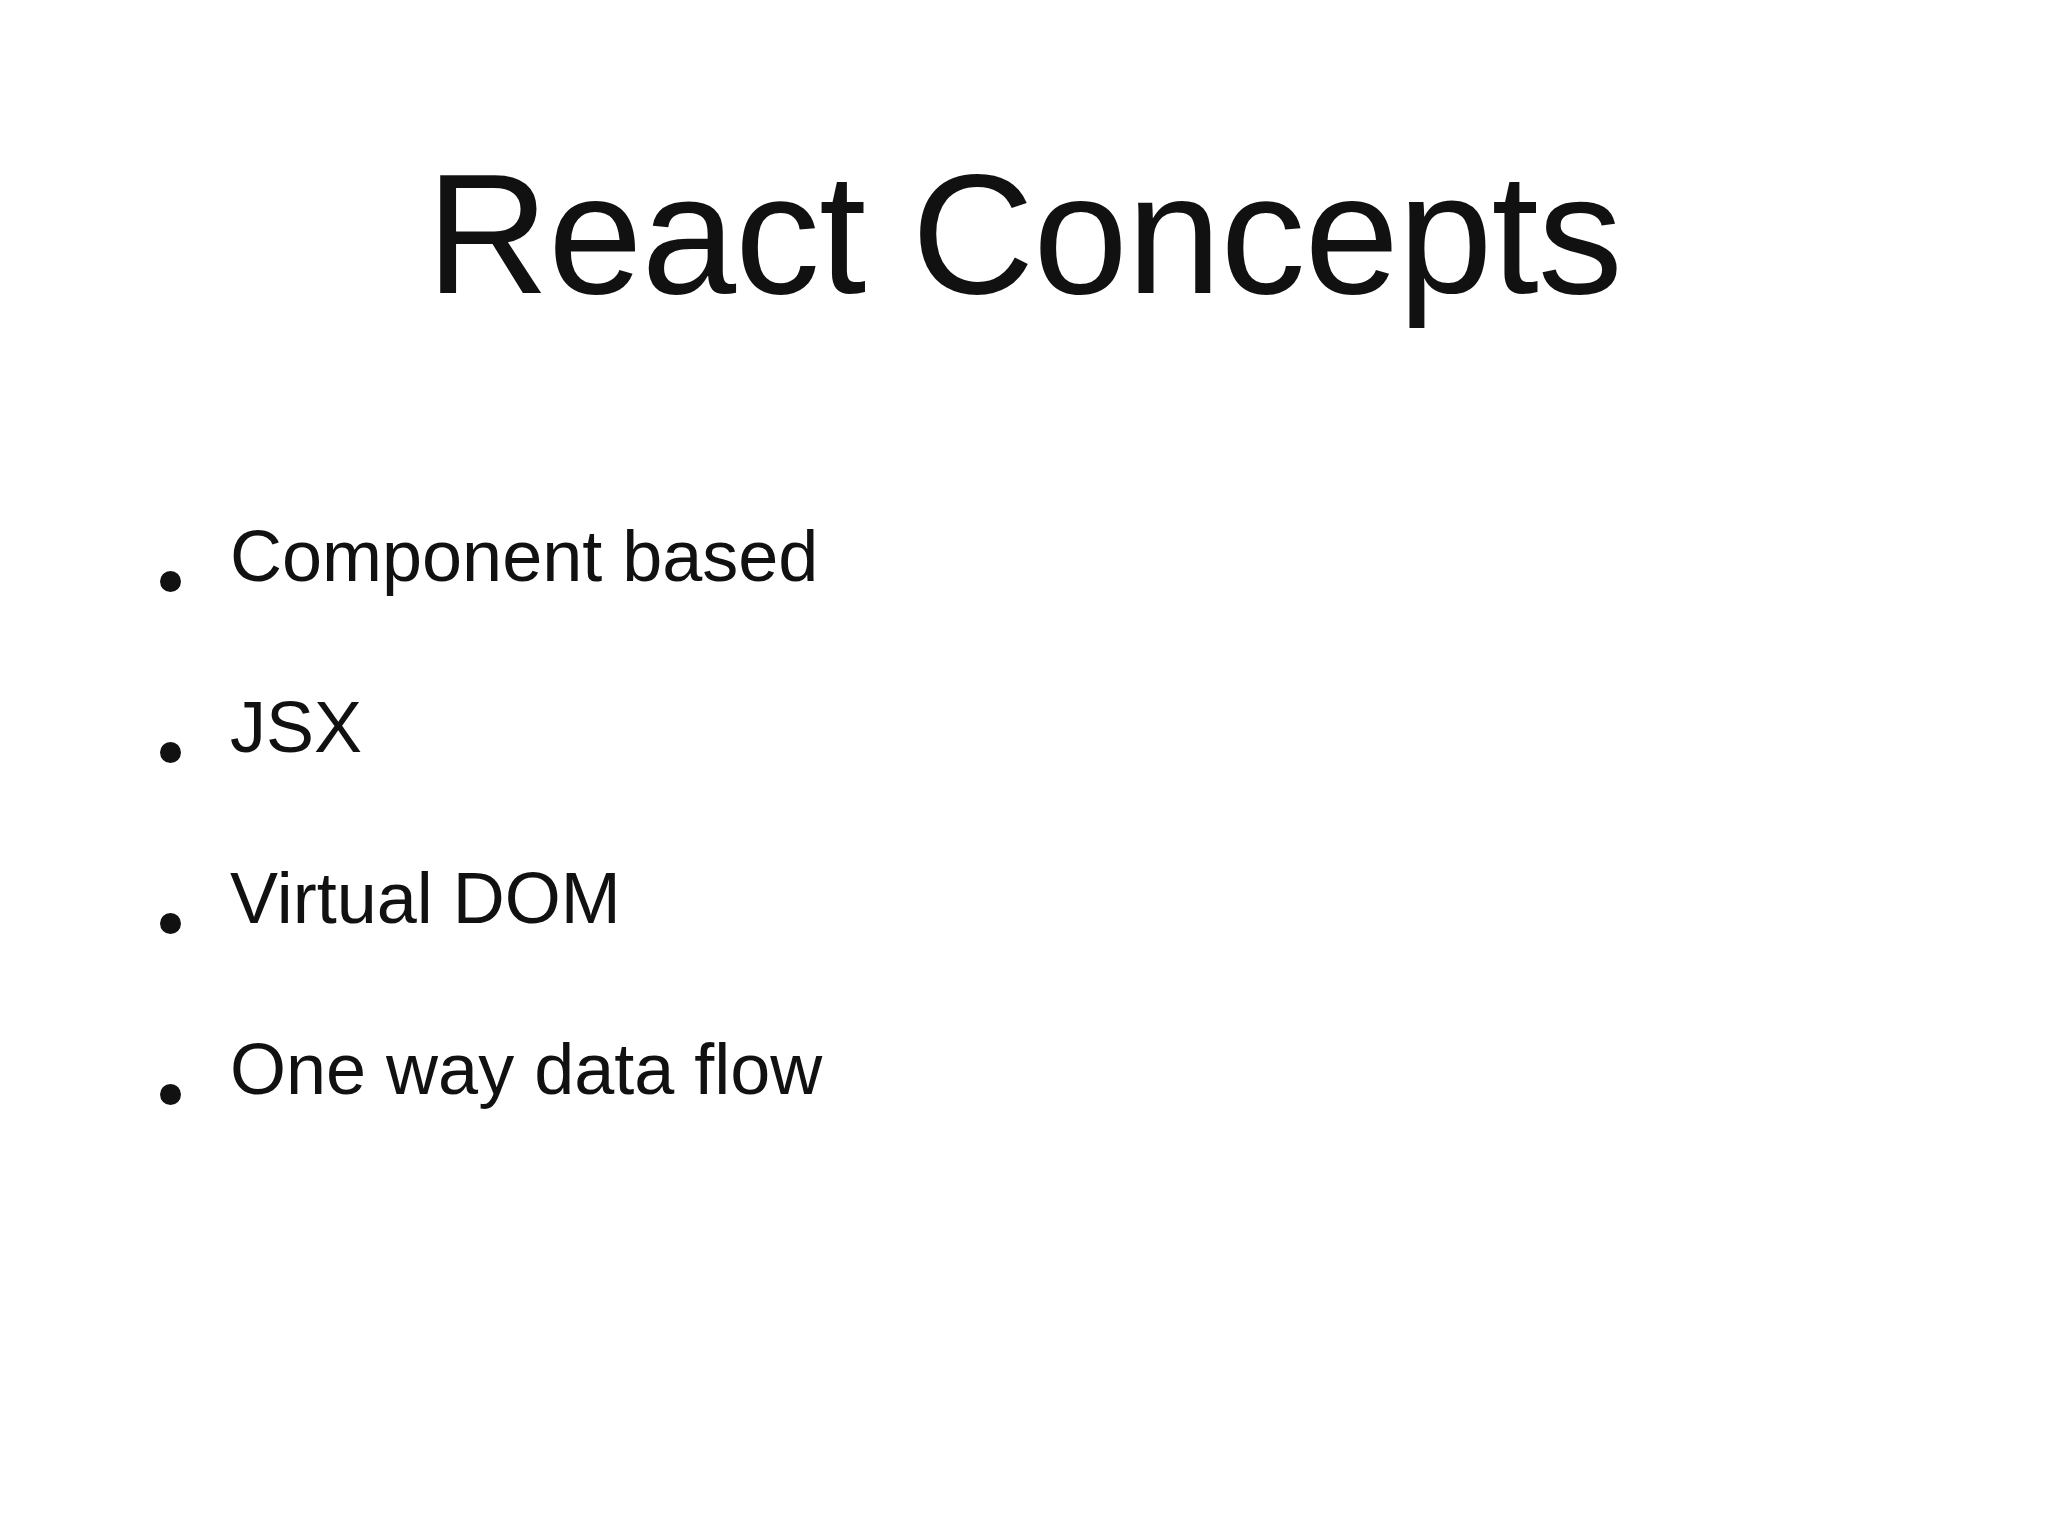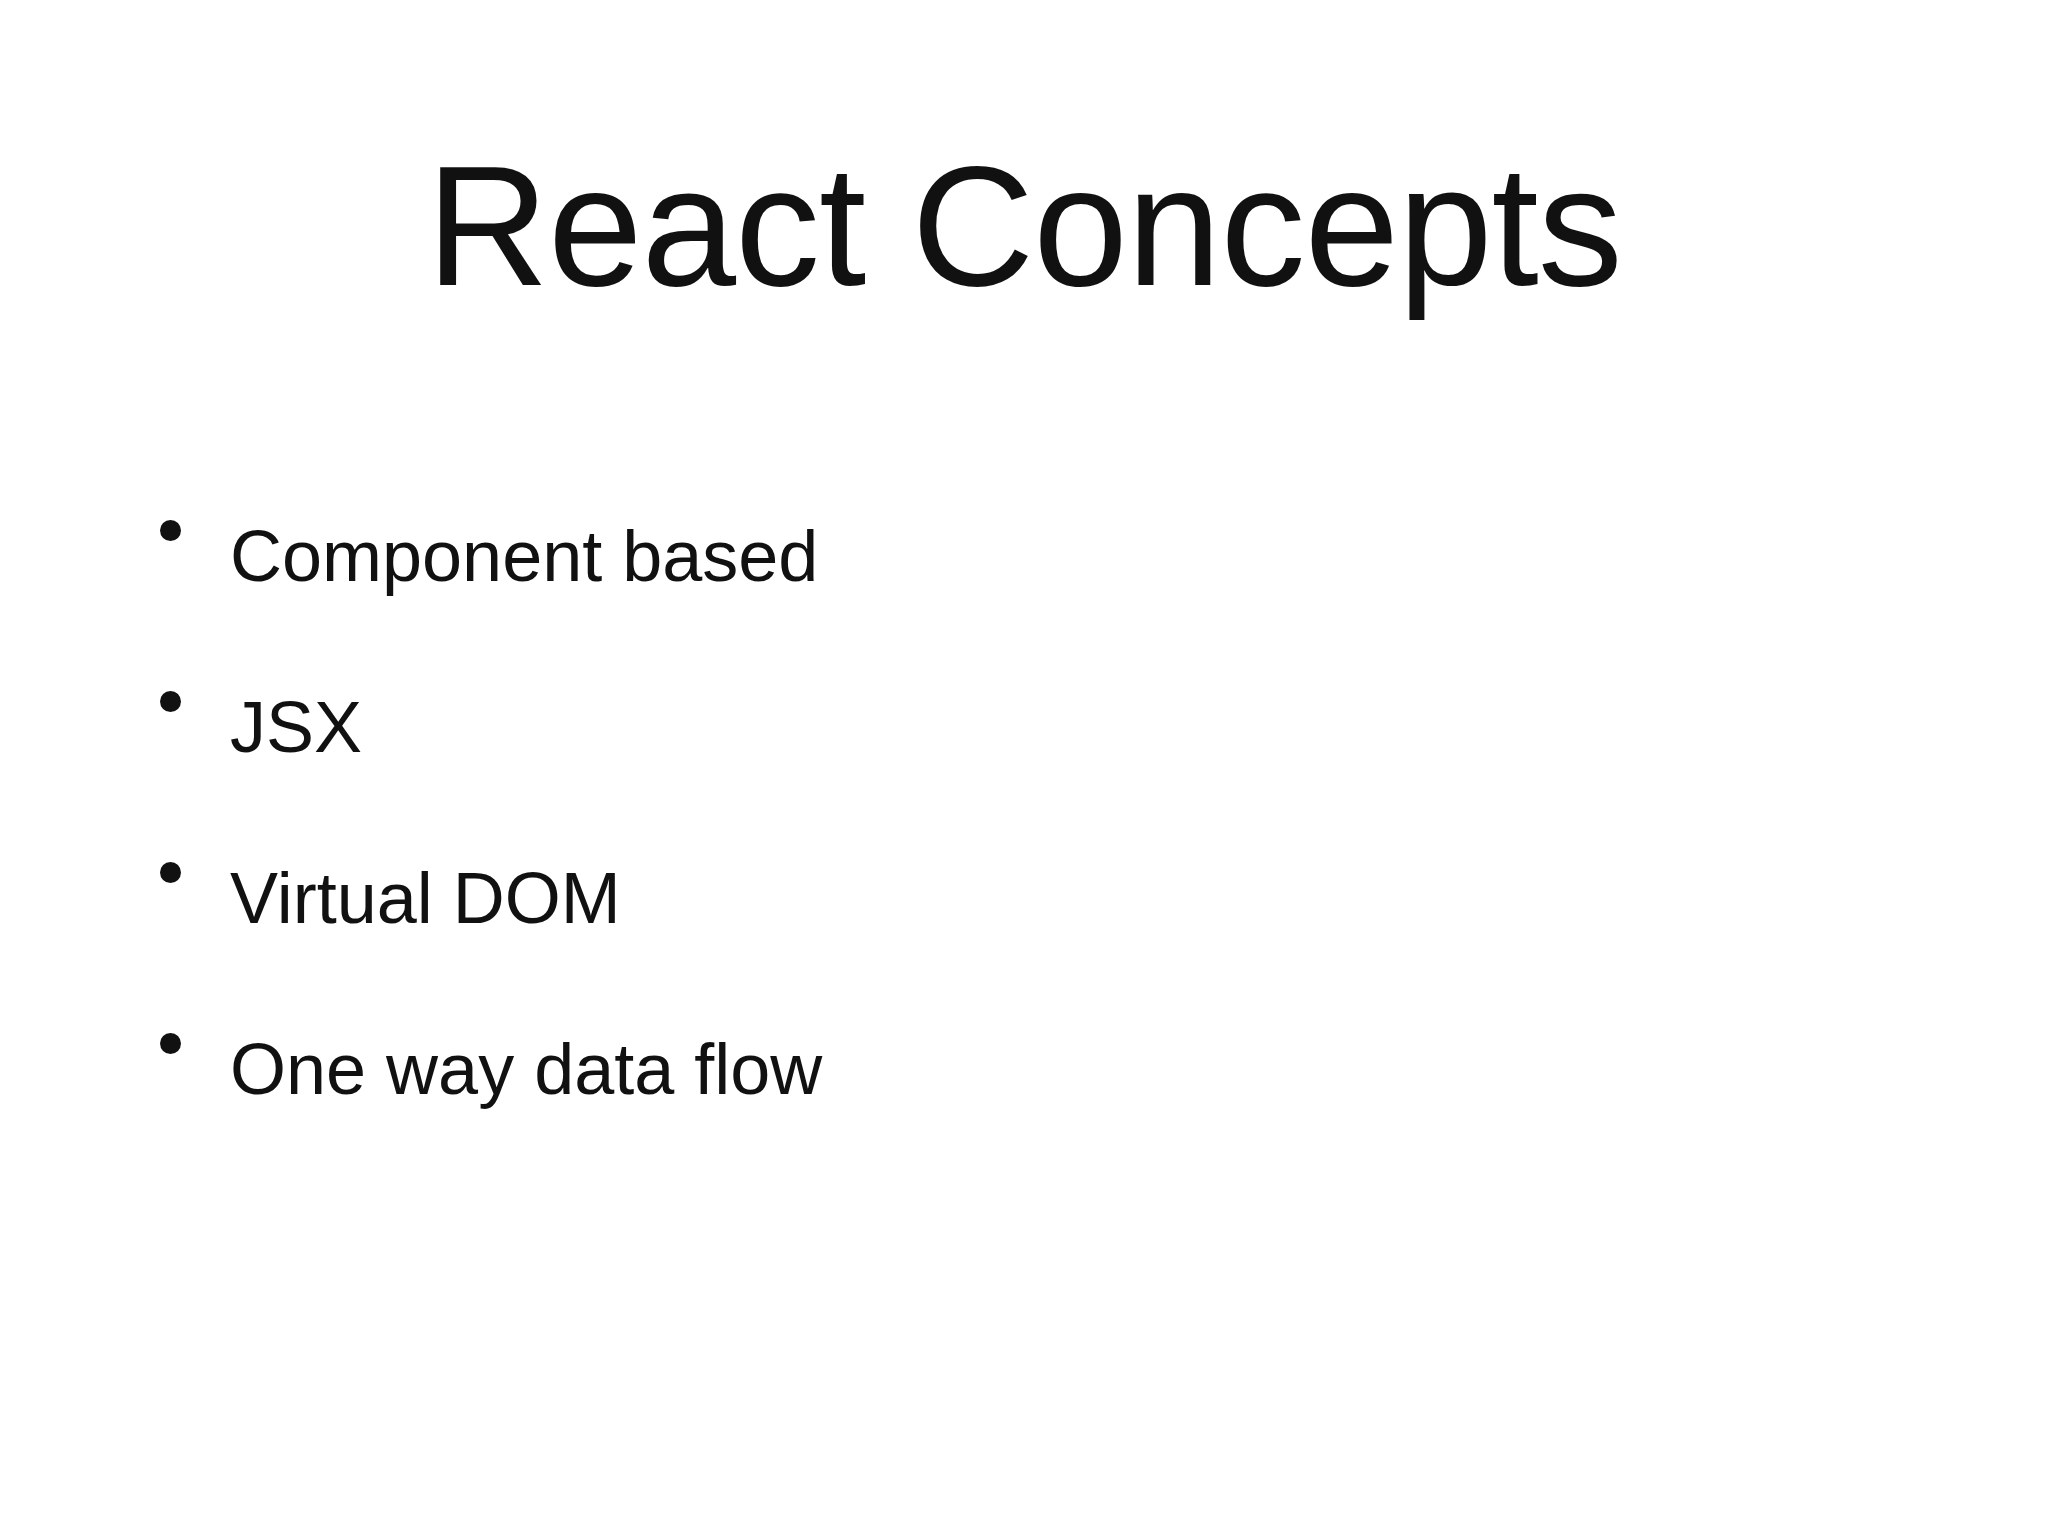--- a/index.html
+++ b/index.html
@@ -11,42 +11,42 @@
     position: relative;
     width: 2048px;
     height: 1536px;
     background: #ffffff;
     overflow: hidden;
     font-family: "Liberation Sans", "DejaVu Sans", sans-serif;
     color: #111111;
   }
   .slide-title {
     position: absolute;
-    top: 124px;
+    top: 132px;
     left: 0;
     width: 100%;
     margin: 0;
     text-align: center;
     font-size: 170px;
     font-weight: 300;
     letter-spacing: -1px;
     line-height: 1.2;
     color: #111111;
   }
   .bullet-list {
     position: absolute;
     top: 520px;
     left: 0;
     margin: 0;
     padding: 0 0 0 160px;
     list-style: none;
   }
   .bullet-item {
     display: flex;
-    align-items: flex-start;
+    align-items: flex-end;
     margin-bottom: 99px;
     font-size: 72px;
     font-weight: 300;
     line-height: 1.0;
     color: #111111;
     white-space: nowrap;
   }
   .bullet-dot {
     flex: 0 0 auto;
     width: 21px;

